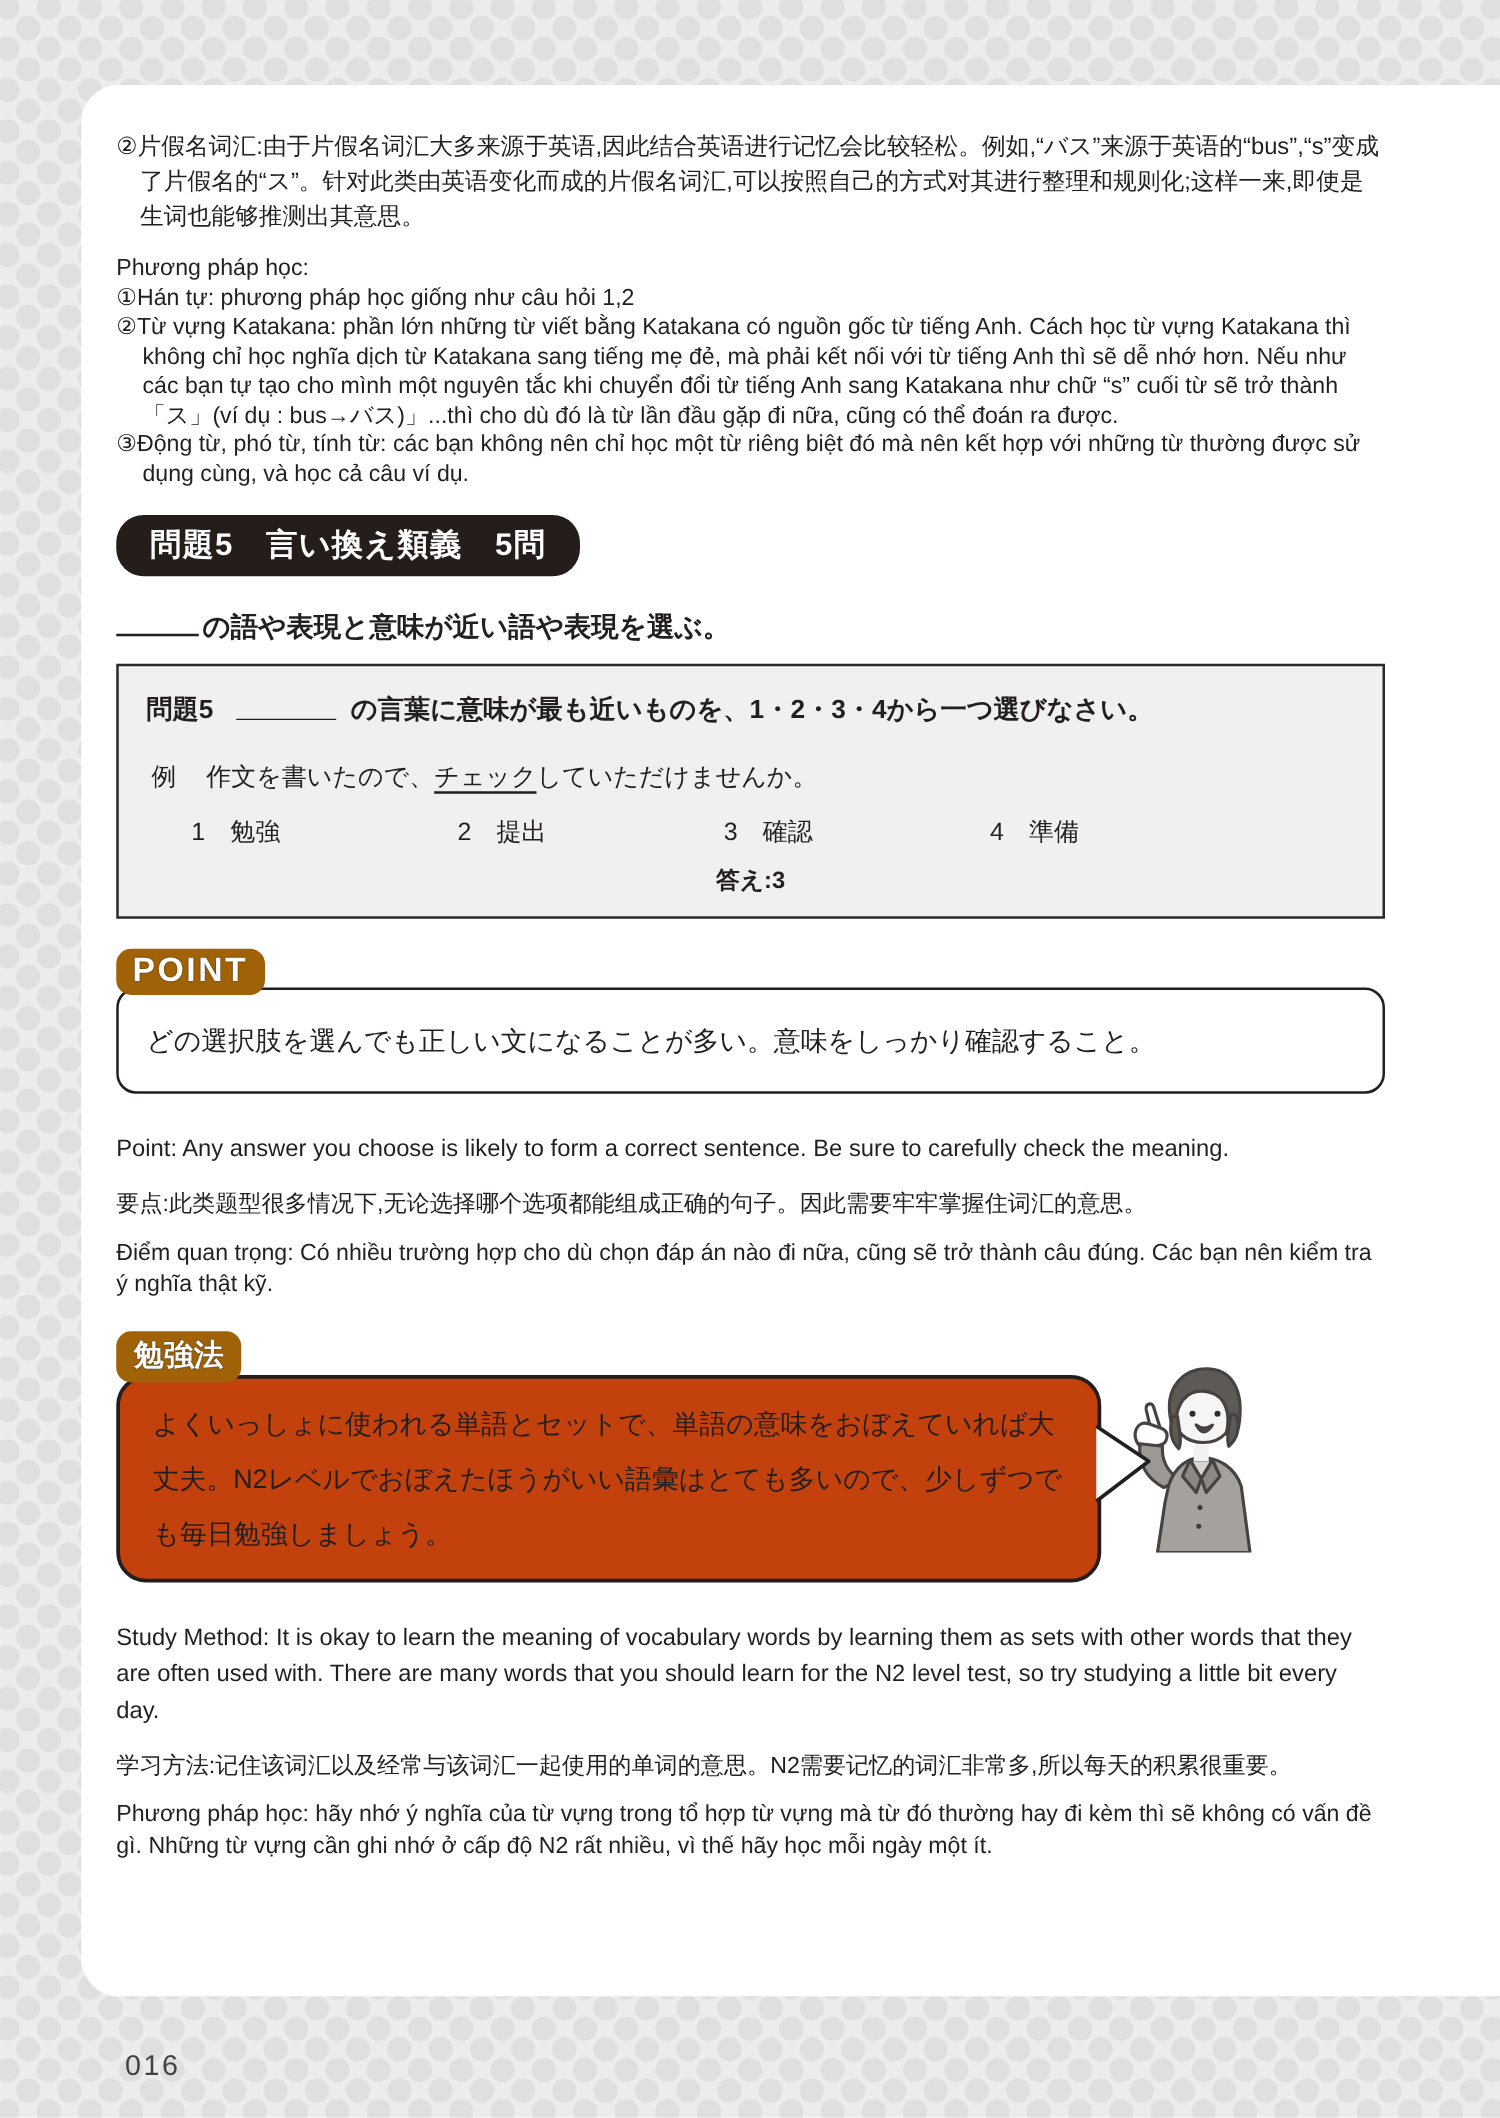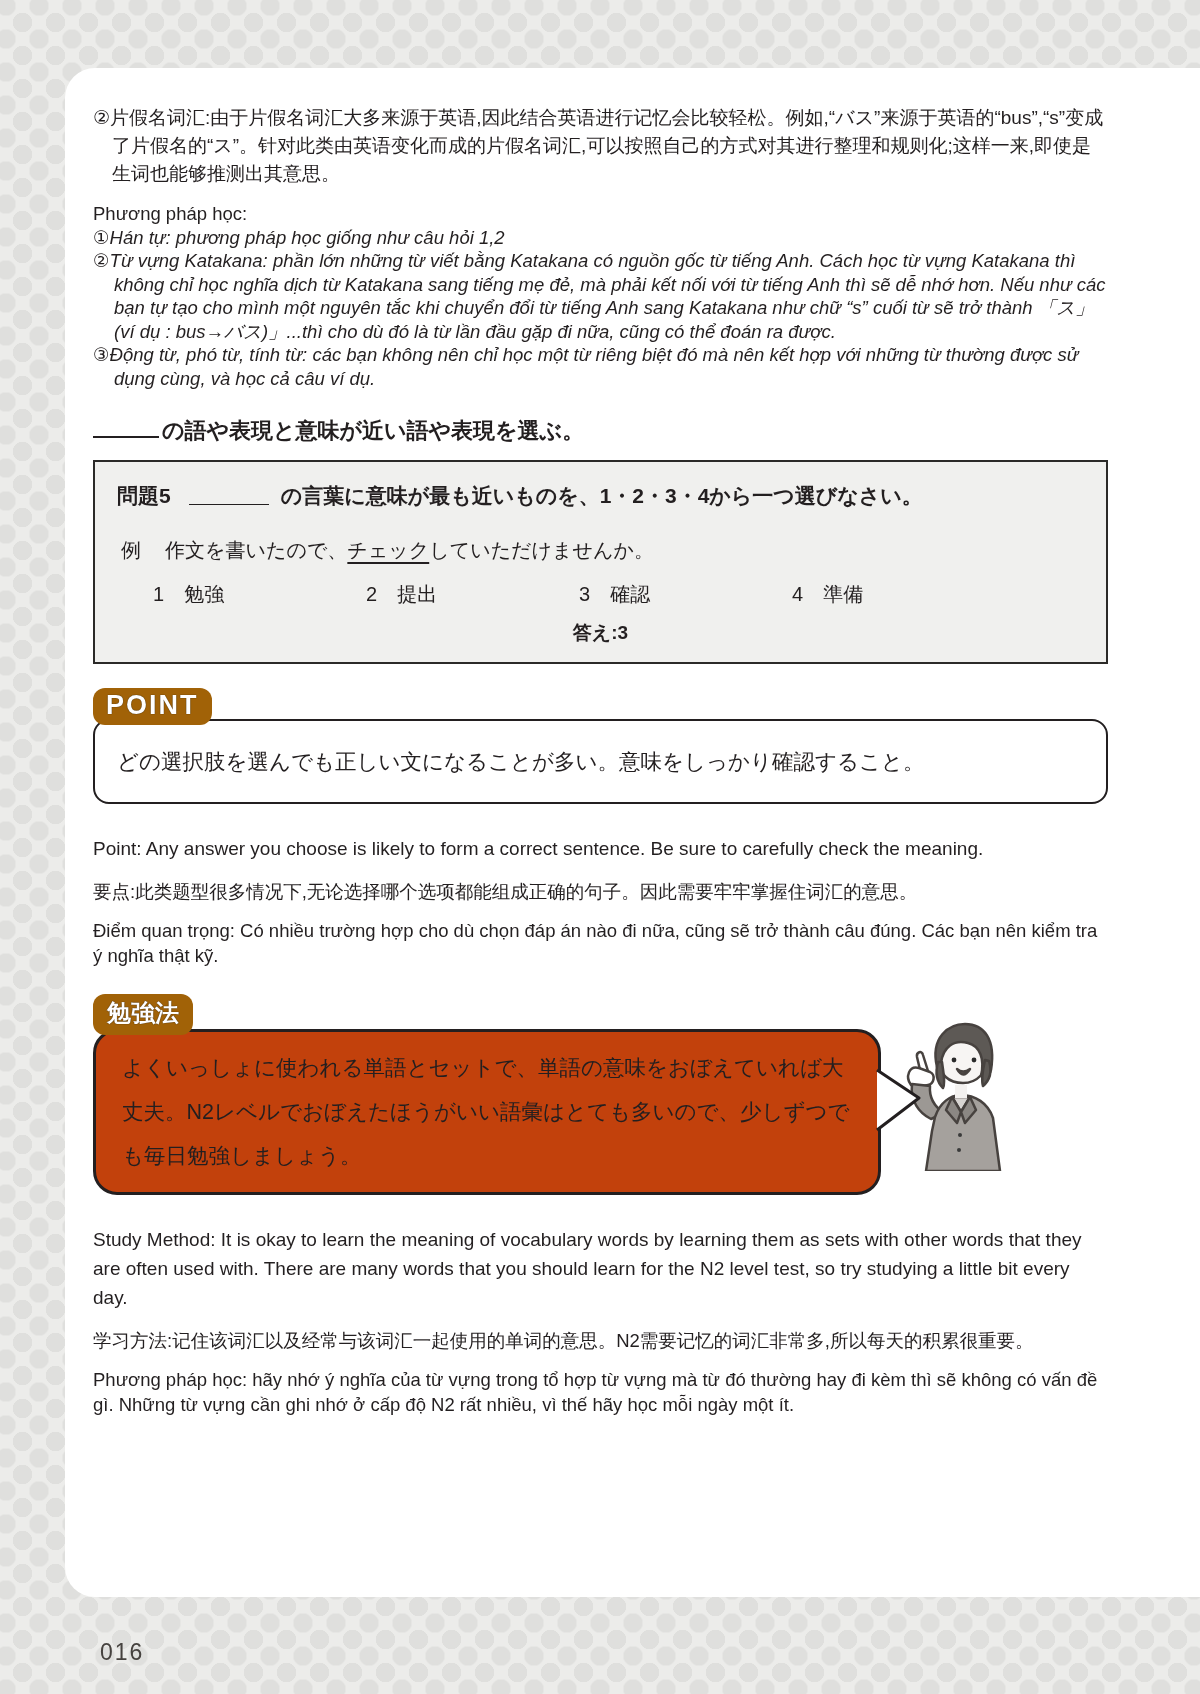--- a/index.html
+++ b/index.html
@@ -19,21 +19,21 @@
   .card {
     position:absolute; left:65px; top:68px; width:1135px; height:1529px;
     background:#ffffff; border-radius:30px 0 0 30px;
     padding:36px 92px 0 28px;
   }
   p { margin:0; }
 
   .cn-note { font-size:19px; line-height:28px; padding-left:19px; text-indent:-19px; }
   .vn-block { margin-top:14px; }
   .vn-note, .vn-title { font-size:18.5px; line-height:23.5px; }
-  .vn-note { padding-left:21px; text-indent:-21px;font-style:italic; }
+  .vn-note { padding-left:21px; text-indent:-21px; }
 
   .section-pill {
     display:inline-block; margin-top:22px;
     background:#241d1a; color:#ffffff;
     font-size:25px; font-weight:bold; letter-spacing:1px;
     padding:7px 27px 9px; border-radius:22px;
   }
 
   .task-line { margin-top:26px; font-size:22px; font-weight:bold; }
   .blank-lead {
@@ -99,20 +99,25 @@
       <p class="cn-note">②片假名词汇:由于片假名词汇大多来源于英语,因此结合英语进行记忆会比较轻松。例如,“バス”来源于英语的“bus”,“s”变成了片假名的“ス”。针对此类由英语变化而成的片假名词汇,可以按照自己的方式对其进行整理和规则化;这样一来,即使是生词也能够推测出其意思。</p>
     </div>
 
     <div class="vn-block">
       <p class="vn-title">Phương pháp học:</p>
       <p class="vn-note">①Hán tự: phương pháp học giống như câu hỏi 1,2</p>
       <p class="vn-note">②Từ vựng Katakana: phần lớn những từ viết bằng Katakana có nguồn gốc từ tiếng Anh. Cách học từ vựng Katakana thì không chỉ học nghĩa dịch từ Katakana sang tiếng mẹ đẻ, mà phải kết nối với từ tiếng Anh thì sẽ dễ nhớ hơn. Nếu như các bạn tự tạo cho mình một nguyên tắc khi chuyển đổi từ tiếng Anh sang Katakana như chữ “s” cuối từ sẽ trở thành 「ス」(ví dụ : bus→バス)」...thì cho dù đó là từ lần đầu gặp đi nữa, cũng có thể đoán ra được.</p>
       <p class="vn-note">③Động từ, phó từ, tính từ: các bạn không nên chỉ học một từ riêng biệt đó mà nên kết hợp với những từ thường được sử dụng cùng, và học cả câu ví dụ.</p>
     </div>
 
+    <div>
+      <div class="section-pill">
+        <span>問題5　言い換え類義　5問</span>
+      </div>
+    </div>
 
     <p class="task-line">
       <span class="blank-lead"></span><span>の語や表現と意味が近い語や表現を選ぶ。</span>
     </p>
 
     <div class="example-box">
       <p class="box-prompt">
         <span>問題5</span><span class="box-blank"></span><span>の言葉に意味が最も近いものを、1・2・3・4から一つ選びなさい。</span>
       </p>
       <p class="box-example">

